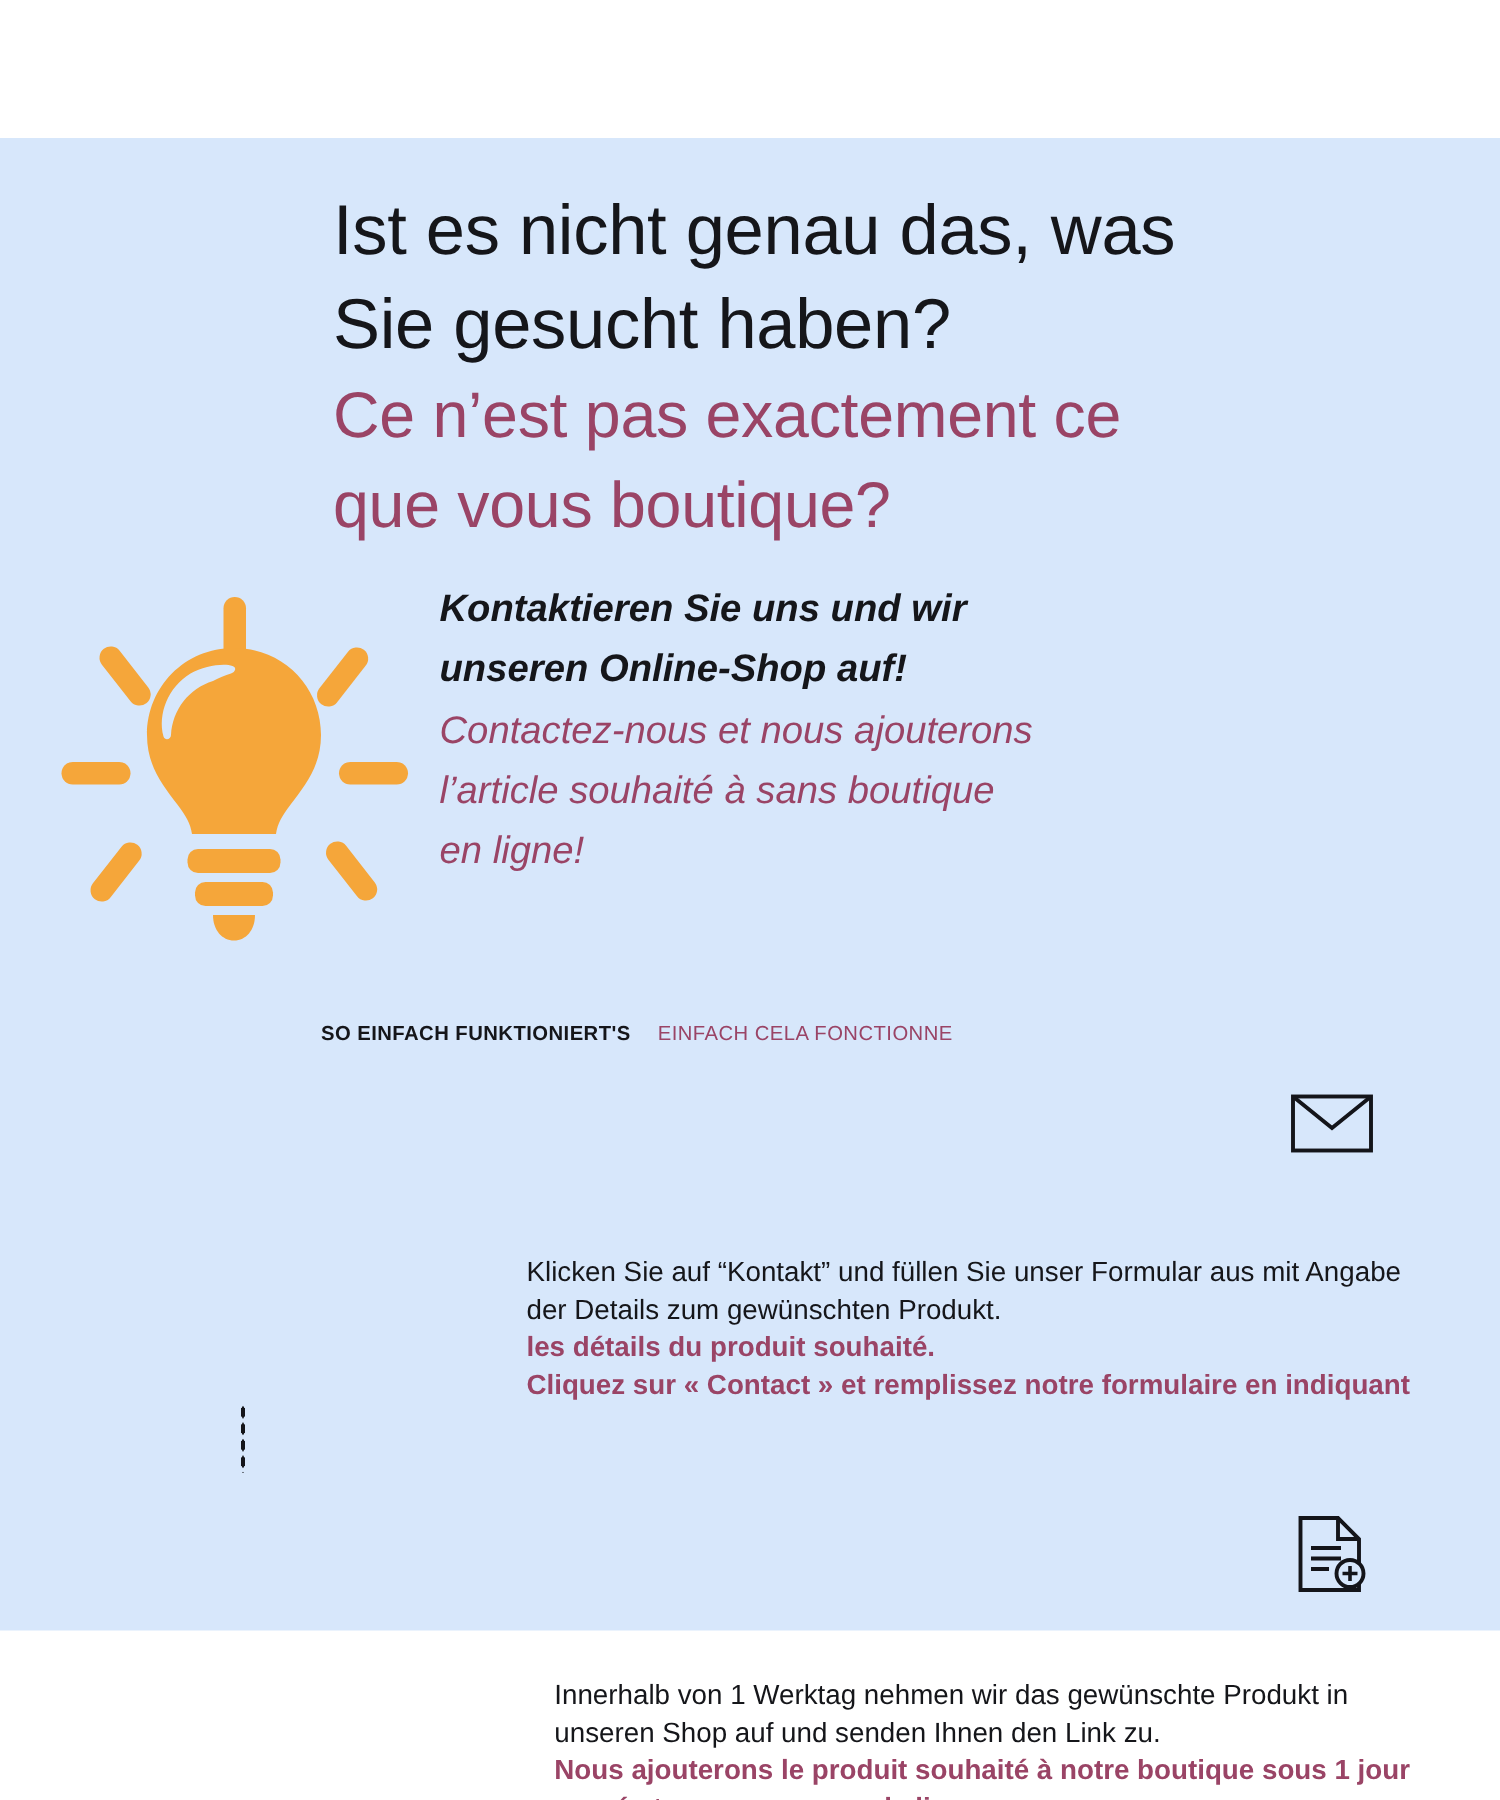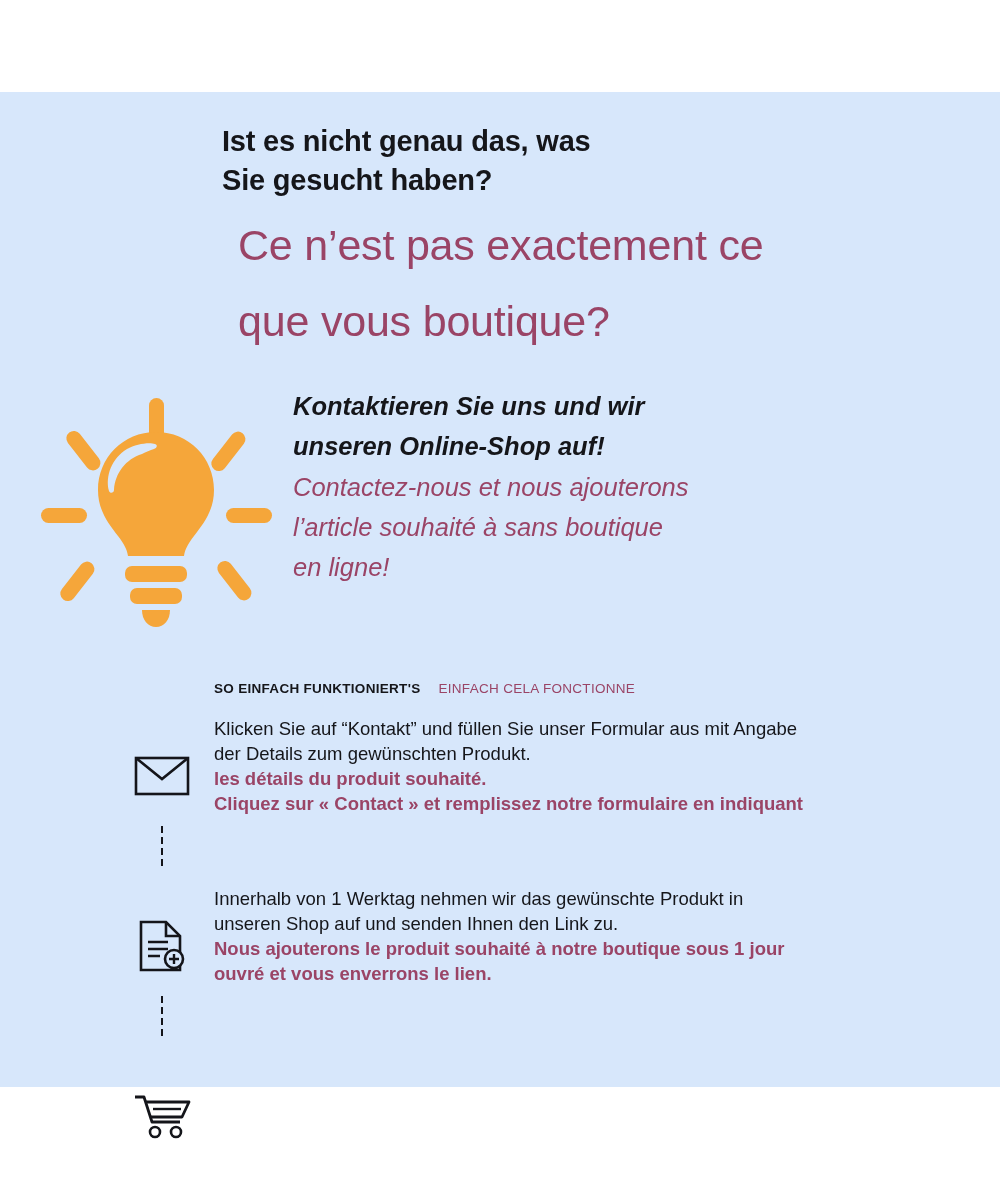--- a/index.html
+++ b/index.html
@@ -31,34 +31,34 @@
   }
 
   
   .headline {
     position: absolute;
     left: 222px;
     top: 122px;
     width: 700px;
   }
   .headline .de {
-    font-size: 29px;
+    font-size: 47px;
     line-height: 1.33;
-    font-weight: bold;
+    font-weight: normal;
     color: #15161a;
     letter-spacing: -0.2px;
     margin: 0;
   }
   .headline .fr {
     font-size: 43px;
     line-height: 1.4;
     font-weight: normal;
     color: #9a4466;
     letter-spacing: -0.2px;
-    margin: 16px;
+    margin: 0;
   }
 
   
   .bulb {
     position: absolute;
     left: 36px;
     top: 390px;
     width: 240px;
     height: 250px;
   }
@@ -109,22 +109,23 @@
 
   .steps {
     position: absolute;
     left: 110px;
     top: 706px;
     width: 830px;
   }
   .step {
     position: relative;
     display: flex;
-    align-items: center;
+    align-items: flex-end;
     min-height: 118px;
+    flex-direction: column;
   }
   .step-icon {
     width: 104px;
     flex: 0 0 104px;
     display: flex;
     justify-content: center;
     padding-top: 22px;
   }
   .step-text {
     flex: 1 1 auto;

